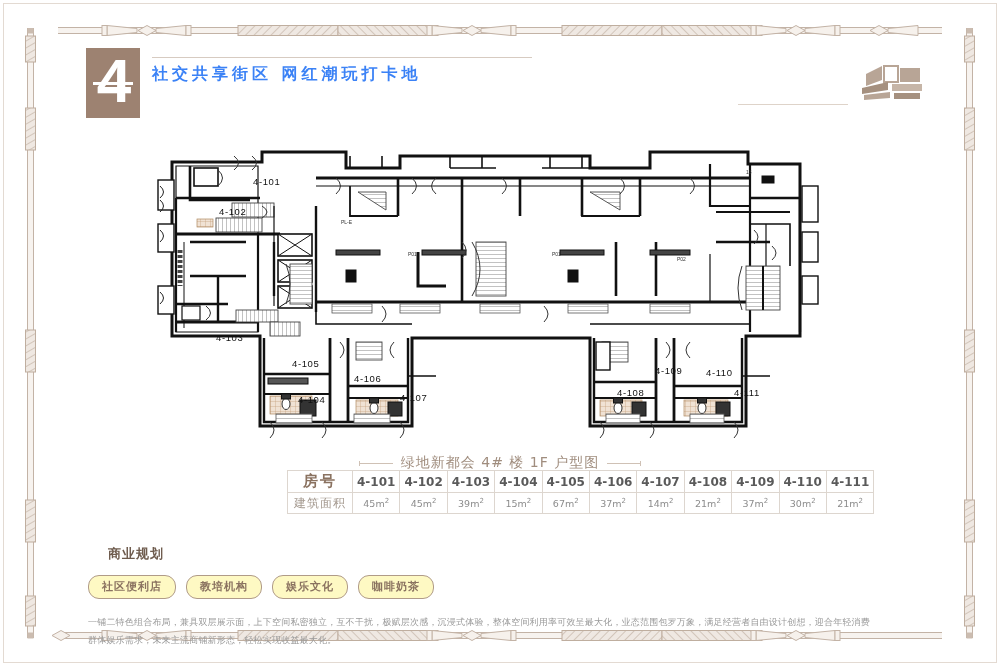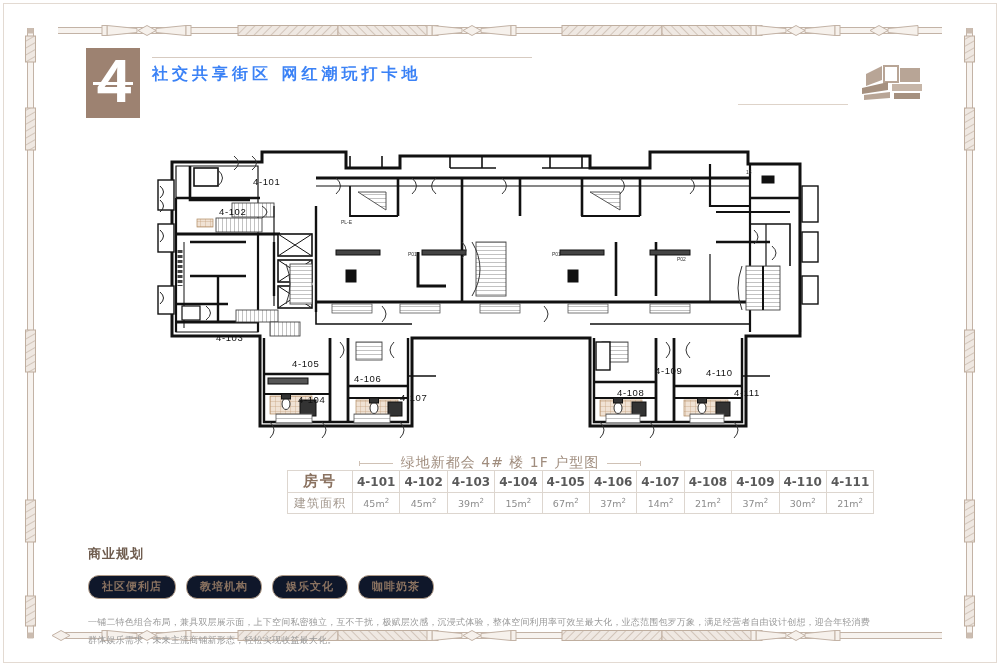--- a/index.html
+++ b/index.html
@@ -79,25 +79,26 @@
     height:20px;font-size:9.5px;color:#8c8c8c;padding:0 4px;
   }
   table.areas tr.body td.lbl{font-size:12px;color:#a59a90;letter-spacing:1px;}
   .sup{font-size:7px;vertical-align:super;}
 
   
   .biz{position:absolute;left:88px;top:545px;}
   .biz-title{
     font-size:13px;font-weight:bold;color:#6f5c4e;letter-spacing:1px;
     font-family:"DejaVu Sans",sans-serif;
+    margin-left:20px;
   }
   .tags{display:flex;gap:10px;margin-top:12px;}
   .tag{
     border:1px solid #b09b88;border-radius:11px;
-    background:#0f172a;
+    background:#fef9c3;
     color:#8a7260;font-size:11px;font-weight:bold;letter-spacing:1px;
     padding:3px 13px 4px 13px;
     font-family:"DejaVu Sans",sans-serif;
     white-space:nowrap;
   }
   .desc{
     margin-top:14px;width:790px;
     font-size:9px;line-height:18px;color:#9a9a9a;
     font-family:"DejaVu Sans",sans-serif;
     letter-spacing:0.2px;

